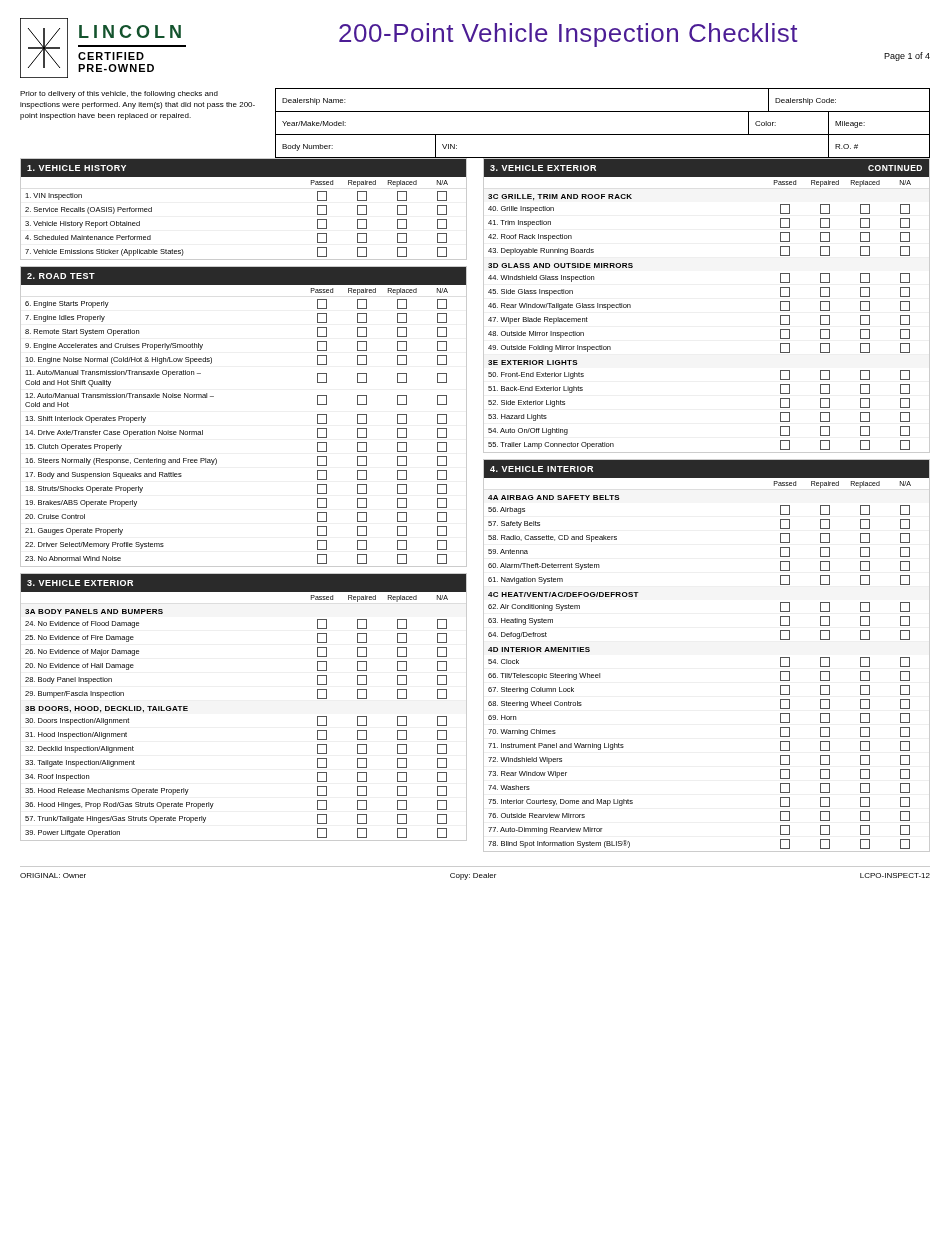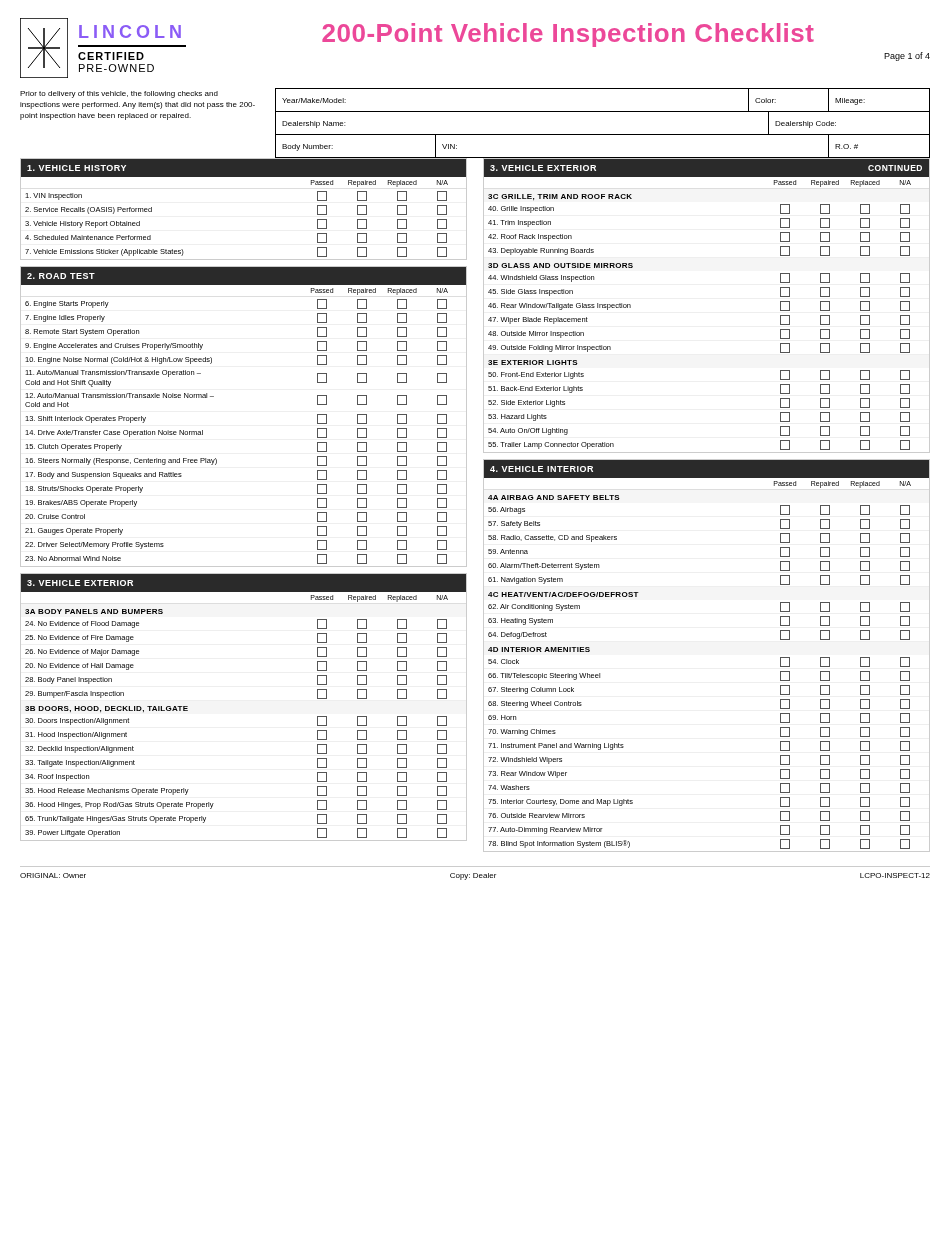--- a/index.html
+++ b/index.html
@@ -32,46 +32,46 @@
       height: 60px;
     }
     .brand-text {
       display: flex;
       flex-direction: column;
     }
     .brand-lincoln {
       font-size: 18px;
       font-weight: bold;
       letter-spacing: 4px;
-      color: #8b5cf6;
+      color: #14532d;
       border-bottom: 2px solid #000;
       padding-bottom: 2px;
       margin-bottom: 3px;
     }
     .brand-certified {
       font-size: 11px;
       font-weight: bold;
       letter-spacing: 1px;
       color: #000;
     }
     .brand-preowned {
       font-size: 11px;
-      font-weight: normal;
+      font-weight: bold;
       letter-spacing: 1px;
       color: #000;
     }
     .title-area {
       text-align: center;
       flex: 1;
       padding-left: 20px;
     }
     .main-title {
       font-size: 26px;
-      font-weight: bold;
-      color: #ec4899;
+      font-weight: normal;
+      color: #4c1d95;
       letter-spacing: 0.5px;
     }
     .page-num {
       font-size: 9px;
       text-align: right;
       margin-top: 2px;
     }
     
     .intro-area {
       display: flex;
@@ -218,35 +218,35 @@
       <div class="main-title">200-Point Vehicle Inspection Checklist</div>
       <div class="page-num">Page 1 of 4</div>
     </div>
   </div>
 
   <div class="intro-area">
     <div class="intro-text">Prior to delivery of this vehicle, the following checks and inspections were performed. Any item(s) that did not pass the 200-point inspection have been replaced or repaired.</div>
     <div class="form-fields">
       <div class="form-row">
         <div class="form-cell grow">
-          <span>Year/Make/Model:</span>
-        </div>
-        <div class="form-cell" style="width:80px">
-          <span>Color:</span>
-        </div>
-        <div class="form-cell" style="width:100px">
-          <span>Mileage:</span>
+          <span>Dealership Name:</span>
+        </div>
+        <div class="form-cell" style="width:160px">
+          <span>Dealership Code:</span>
         </div>
       </div>
       <div class="form-row">
         <div class="form-cell grow">
-          <span>Dealership Name:</span>
-        </div>
-        <div class="form-cell" style="width:160px">
-          <span>Dealership Code:</span>
+          <span>Year/Make/Model:</span>
+        </div>
+        <div class="form-cell" style="width:80px">
+          <span>Color:</span>
+        </div>
+        <div class="form-cell" style="width:100px">
+          <span>Mileage:</span>
         </div>
       </div>
       <div class="form-row">
         <div class="form-cell" style="width:160px">
           <span>Body Number:</span>
         </div>
         <div class="form-cell grow">
           <span>VIN:</span>
         </div>
         <div class="form-cell" style="width:100px">
@@ -908,21 +908,21 @@
               </div>
             <div class="cb-cell">
                 <span class="checkbox"></span>
               </div>
             <div class="cb-cell">
                 <span class="checkbox"></span>
               </div>
           </div>
         </div>
         <div class="check-item">
-          <span class="item-label">65. Trunk/Tailgate Hinges/Gas Struts Operate Properly</span>
+          <span class="item-label">57. Trunk/Tailgate Hinges/Gas Struts Operate Properly</span>
           <div class="checkboxes">
             <div class="cb-cell">
                 <span class="checkbox"></span>
               </div>
             <div class="cb-cell">
                 <span class="checkbox"></span>
               </div>
             <div class="cb-cell">
                 <span class="checkbox"></span>
               </div>

